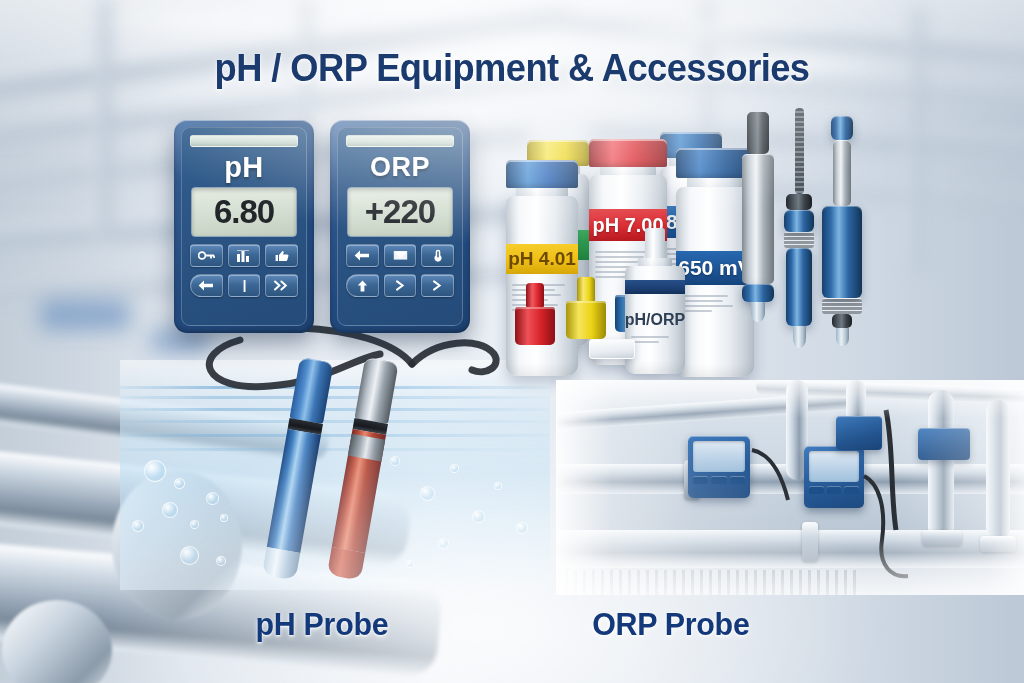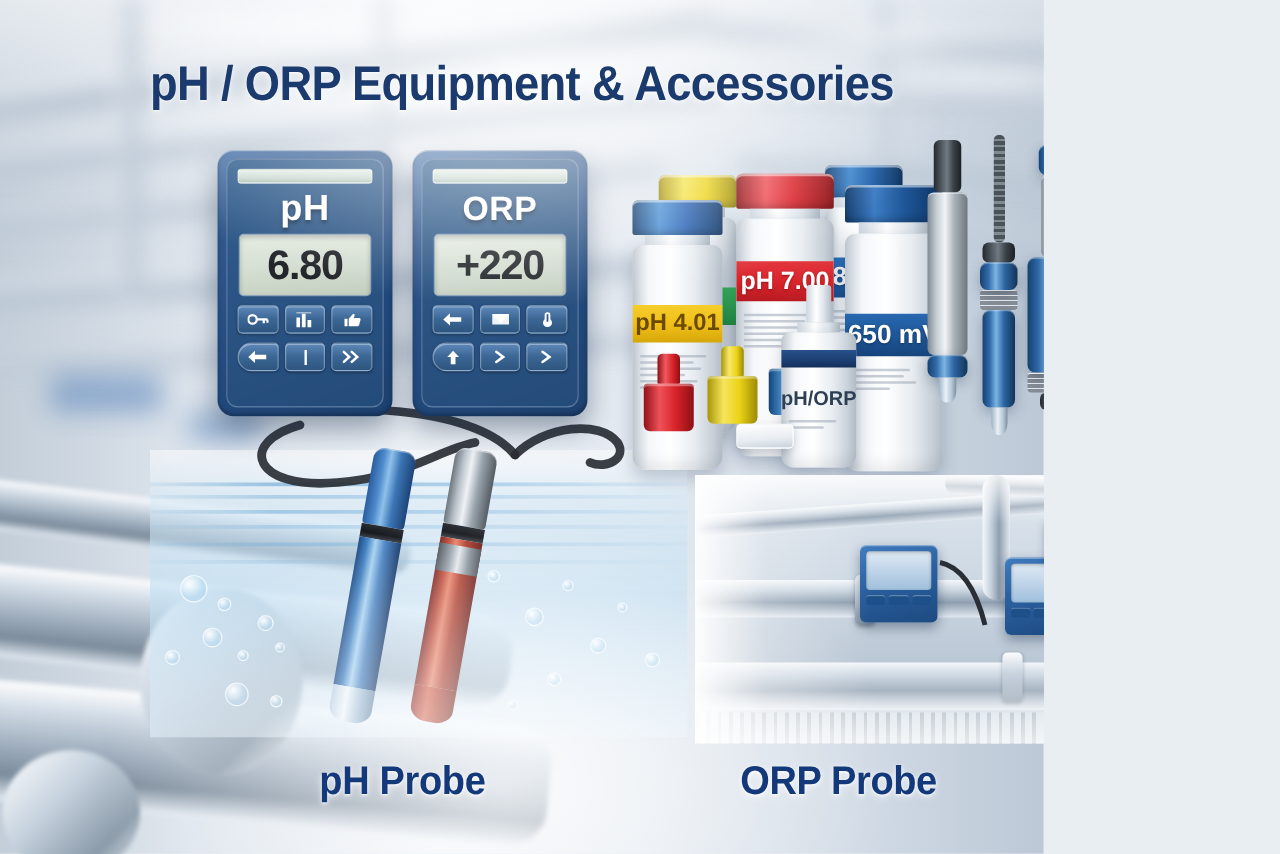--- a/index.html
+++ b/index.html
@@ -2,21 +2,21 @@
 <html><head>
 <meta charset="utf-8">
 <title>pH / ORP Equipment &amp; Accessories</title>
 <style>
   * { box-sizing: border-box; margin: 0; padding: 0; }
   body {
     width: 1024px; height: 683px;
     font-family: "Liberation Sans", sans-serif;
     overflow: hidden; background: #e9eef3;
   }
-  .stage { position: relative; width: 835px; height: 683px; overflow: hidden; }
+  .stage { position: relative; width: 1024px; height: 683px; overflow: hidden; }
 
   
   .bg {
     position: absolute; inset: 0;
     background:
       linear-gradient(178deg, rgba(255,255,255,.55) 0%, rgba(255,255,255,0) 22%),
       linear-gradient(90deg, #c3ced9 0%, #dde4ec 18%, #eef2f7 42%, #e3e9f0 62%, #cfd9e4 84%, #bcc8d6 100%);
   }
   .bg-pipes { position: absolute; inset: 0; filter: blur(9px); opacity: .85; }
   .pipe {

